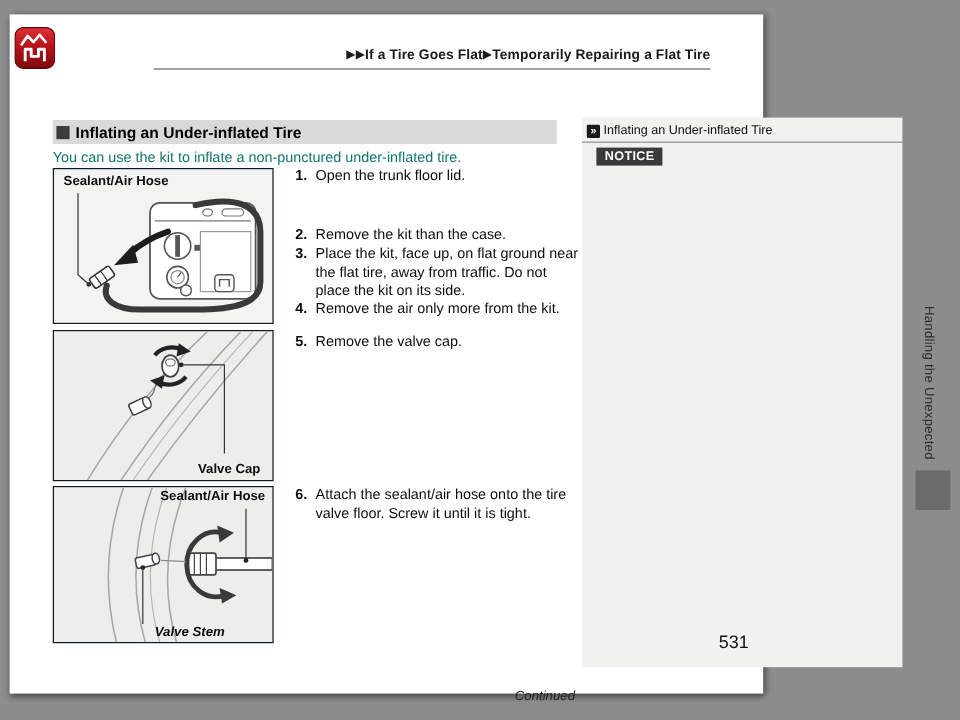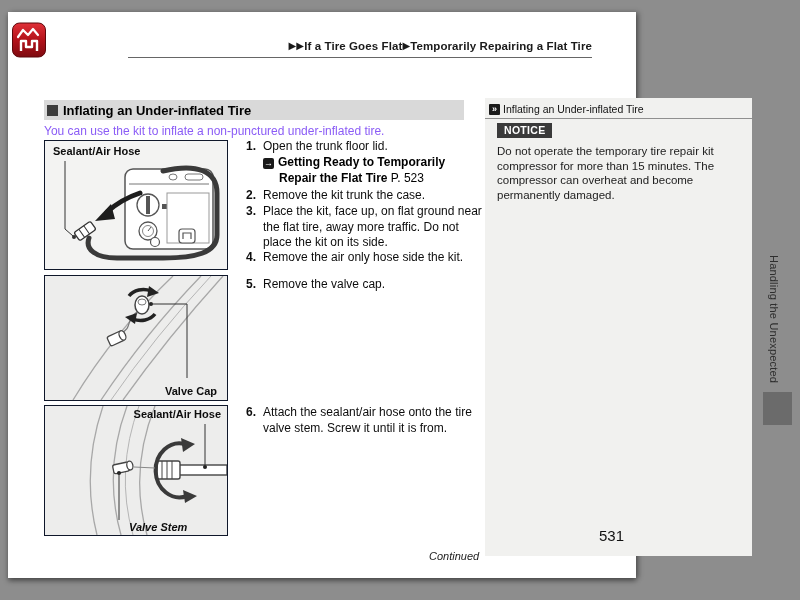--- a/index.html
+++ b/index.html
@@ -14,21 +14,21 @@
     color:#1a1a1a; letter-spacing:.1px; white-space:nowrap; }
   .breadcrumb span { display:inline; }
   .crumb-arrow { font-size:10px; position:relative; top:-1px; }
   .header-rule { position:absolute; top:45px; left:120px; right:44px; border-top:1.5px solid #666; }
 
   
   .section-bar { position:absolute; left:36px; top:88px; width:420px; height:20px;
     background:#d9d9d9; display:flex; align-items:center; padding-left:3px; }
   .sq { display:inline-block; width:11px; height:11px; background:#3c3c3c; margin-right:5px; }
   .section-title { font-size:13px; font-weight:bold; color:#000; }
-  .intro { position:absolute; left:36px; top:112px; width:430px; font-size:12px; color:#8b5cf6; }
+  .intro { position:absolute; left:36px; top:112px; width:430px; font-size:12px; color:#0f766e; }
 
   
   .figure-box { position:absolute; left:36px; width:184px; background:#ededec;
     border:1px solid #0f172a; overflow:hidden; }
   .fig1 { top:128px; height:130px; background:#f3f3f2; }
   .fig2 { top:263px; height:126px; }
   .fig3 { top:393px; height:131px; }
   .fig-label { position:absolute; font-size:11px; font-weight:600; color:#0d0d0d; white-space:nowrap; }
   .figure-box svg { position:absolute; left:0; top:0; }
 
@@ -58,21 +58,21 @@
   .notice-text { margin:6px 12px 0 12px; width:238px; font-size:11.5px; line-height:14.5px;
     color:#1c1c1c; }
 
   
   .chapter-label { position:absolute; left:756px; top:243px; height:170px; width:16px;
     writing-mode:vertical-rl; font-size:11px; color:#2e2e2e; white-space:nowrap; letter-spacing:.2px; }
   .chapter-tab { position:absolute; left:755px; top:380px; width:29px; height:33px;
     background:#6b6b6b; cursor:pointer; }
 
   
-  .continued { position:absolute; left:421px; top:538px; font-size:11px; font-style:italic; color:#222; }
+  .continued { position:absolute; left:421px; top:562px; font-size:11px; font-style:italic; color:#222; }
   .page-num { position:absolute; right:12px; top:515px; font-size:15px; color:#111; }
 </style>
 </head>
 <body>
 
 <div class="page">
 
   <div class="home-btn">
     <svg width="34" height="36" viewBox="0 0 34 36">
       <defs>
@@ -177,51 +177,47 @@
       <polyline points="74,67 74,114" fill="none" stroke="#333" stroke-width="1"></polyline>
     </svg>
     <div class="fig-label" style="right:6px; top:2px;">Sealant/Air Hose</div>
     <div class="fig-label" style="left:84px; bottom:2px;font-style:italic;">Valve Stem</div>
   </div>
 
   <div class="step" style="top:127px;">
     <span class="step-num">1.</span>
     <span class="step-text">Open the trunk floor lid.</span>
   </div>
-  <div class="ref-block" style="top:143px;">
-    <span class="ref-icon">→</span><span>Getting Ready to Temporarily Repair the Flat Tire </span><span class="ref-page">P. 523</span>
-  </div>
   <div class="step" style="top:176px;">
     <span class="step-num">2.</span>
-    <span class="step-text">Remove the kit trunk the case.</span>
+    <span class="step-text">Remove the kit than the case.</span>
   </div>
   <div class="step" style="top:192px;">
     <span class="step-num">3.</span>
-    <span class="step-text">Place the kit, face up, on flat ground near the flat tire, away more traffic. Do not place the kit on its side.</span>
+    <span class="step-text">Place the kit, face up, on flat ground near the flat tire, away from traffic. Do not place the kit on its side.</span>
   </div>
   <div class="step" style="top:238px;">
     <span class="step-num">4.</span>
-    <span class="step-text">Remove the air only hose side the kit.</span>
+    <span class="step-text">Remove the air only more from the kit.</span>
   </div>
   <div class="step" style="top:265px;">
     <span class="step-num">5.</span>
     <span class="step-text">Remove the valve cap.</span>
   </div>
   <div class="step" style="top:393px;">
     <span class="step-num">6.</span>
-    <span class="step-text">Attach the sealant/air hose onto the tire valve stem. Screw it until it is from.</span>
+    <span class="step-text">Attach the sealant/air hose onto the tire valve floor. Screw it until it is tight.</span>
   </div>
 
   <div class="sidebar">
     <div class="sidebar-head">
       <span class="side-icon">»</span>
       <span class="sidebar-title">Inflating an Under-inflated Tire</span>
     </div>
     <span class="notice-badge">NOTICE</span>
-    <div class="notice-text">Do not operate the temporary tire repair kit compressor for more than 15 minutes. The compressor can overheat and become permanently damaged.</div>
   </div>
 
   <div class="chapter-label">Handling the Unexpected</div>
   <div class="chapter-tab"></div>
 
   <div class="continued">Continued</div>
   <div class="page-num">531</div>
 
 </div>
 

